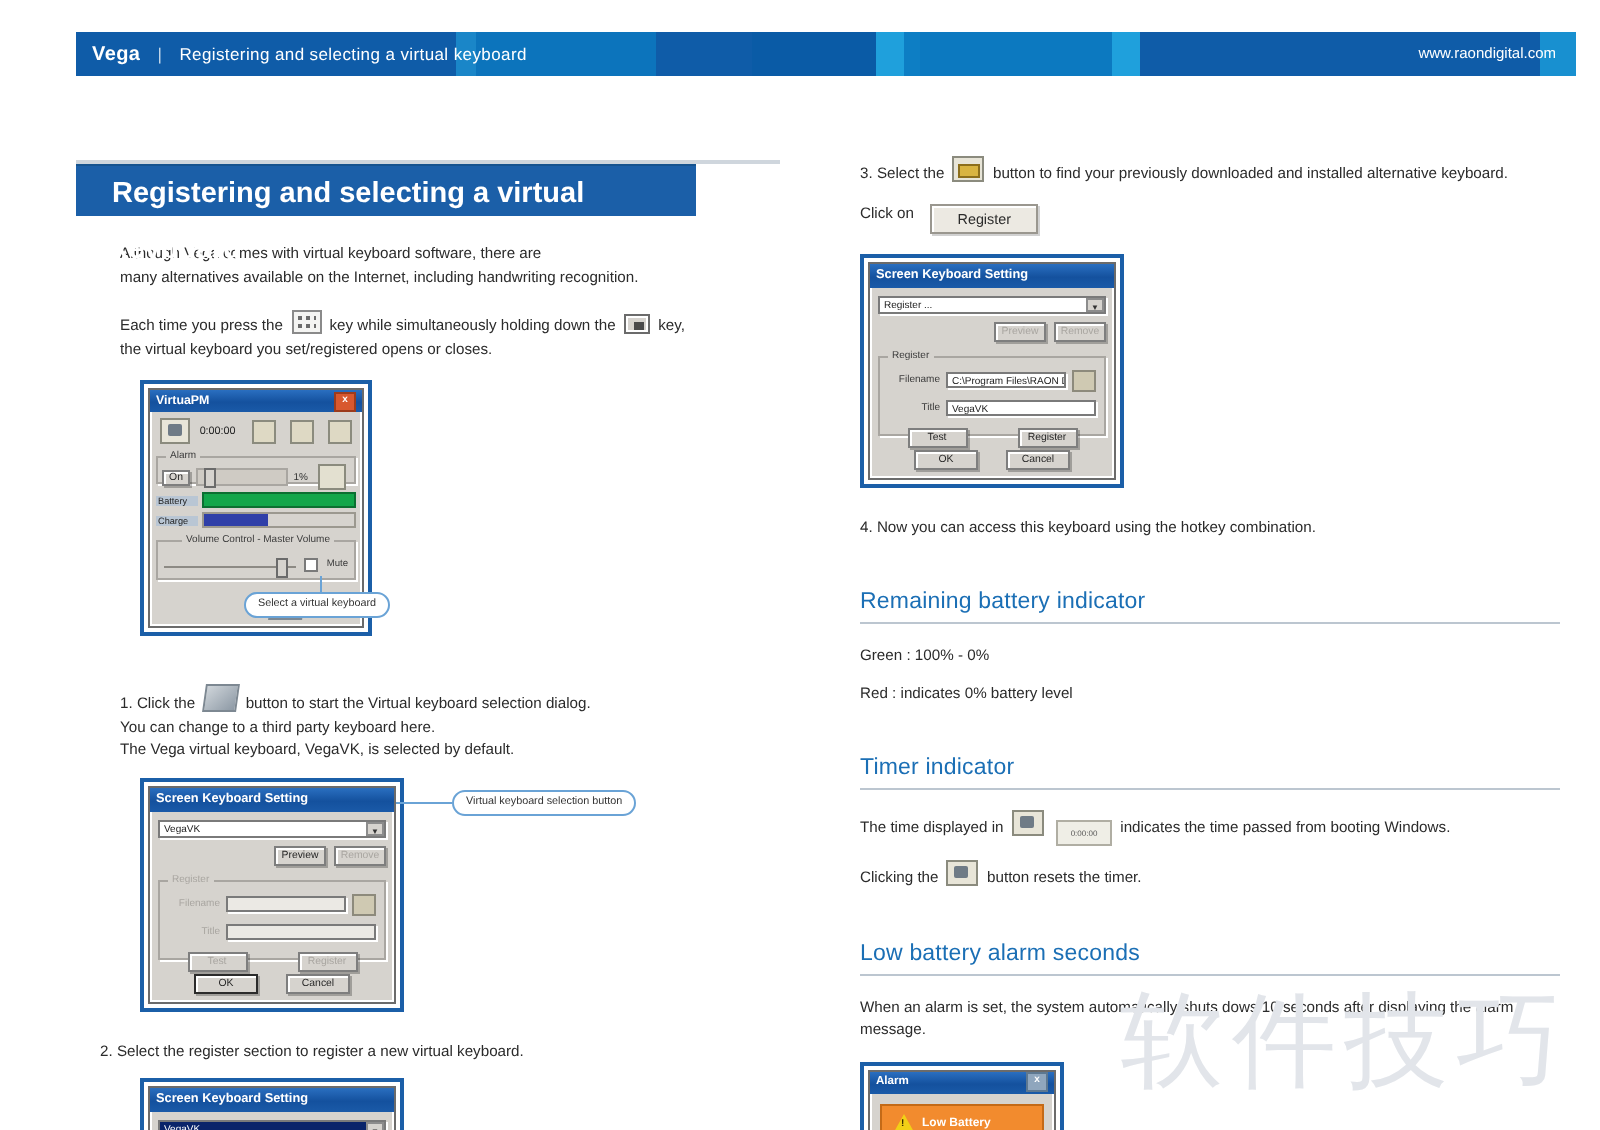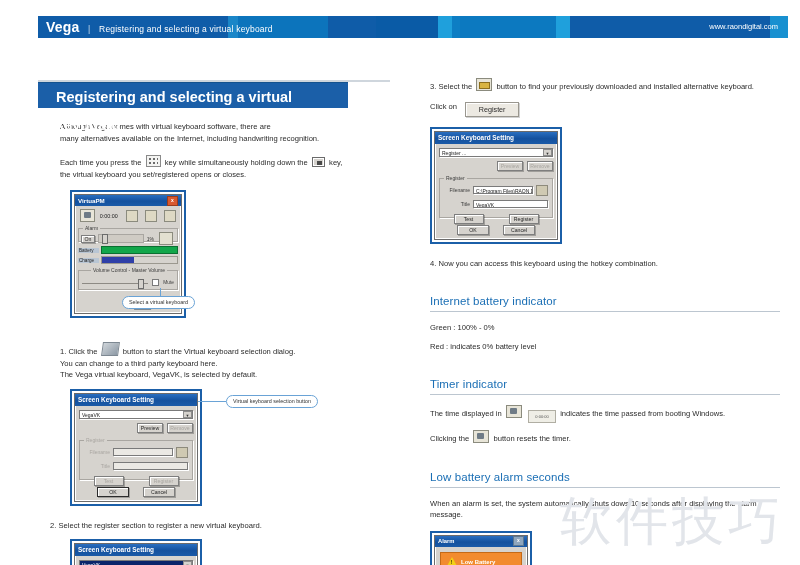--- a/index.html
+++ b/index.html
@@ -8,21 +8,21 @@
     font-family:"Liberation Sans", sans-serif;
     color:#231f20;overflow:hidden;position:relative;
   }
   
   .banner{position:absolute;left:0;top:16px;width:800px;height:22px;overflow:hidden;}
   .banner .seg{position:absolute;top:0;height:22px;}
   .banner-text{
     position:absolute;left:46px;top:16px;height:22px;line-height:22px;
     color:#ffffff;font-size:8.5px;letter-spacing:.2px;white-space:nowrap;z-index:5;
   }
-  .banner-text .brand{font-weight:bold;font-size:14px;}
+  .banner-text .brand{font-weight:bold;font-size:10px;}
   .banner-text .bar{display:inline-block;margin:0 6px;opacity:.75;}
   .banner-url{
     position:absolute;right:22px;top:16px;height:22px;line-height:22px;
     color:#ffffff;font-size:7.5px;z-index:5;white-space:nowrap;
   }
 
   
   .page{position:absolute;left:0;top:38px;width:800px;height:527px;}
   .col-left{position:absolute;left:38px;top:42px;width:352px;}
   .col-right{position:absolute;left:430px;top:40px;width:350px;}
@@ -400,21 +400,21 @@
               <span class="btn" style="width:32px;">Cancel</span>
             </div>
           </div>
         </div>
       </div>
     </div>
 
     <p class="body" style="margin-top:14px;">4. Now you can access this keyboard using the hotkey combination.</p>
 
     <div style="margin-top:26px;">
-      <h3 class="sub">Internet battery indicator</h3>
+      <h3 class="sub">Remaining battery indicator</h3>
       <div class="sub-rule"></div>
       <p class="body" style="margin-top:10px;">Green : 100% - 0%</p>
       <p class="body" style="margin-top:7px;">Red : indicates 0% battery level</p>
     </div>
 
     <div style="margin-top:26px;">
       <h3 class="sub">Timer indicator</h3>
       <div class="sub-rule"></div>
       <p class="body" style="margin-top:10px;">
         <span>The time displayed in</span>

